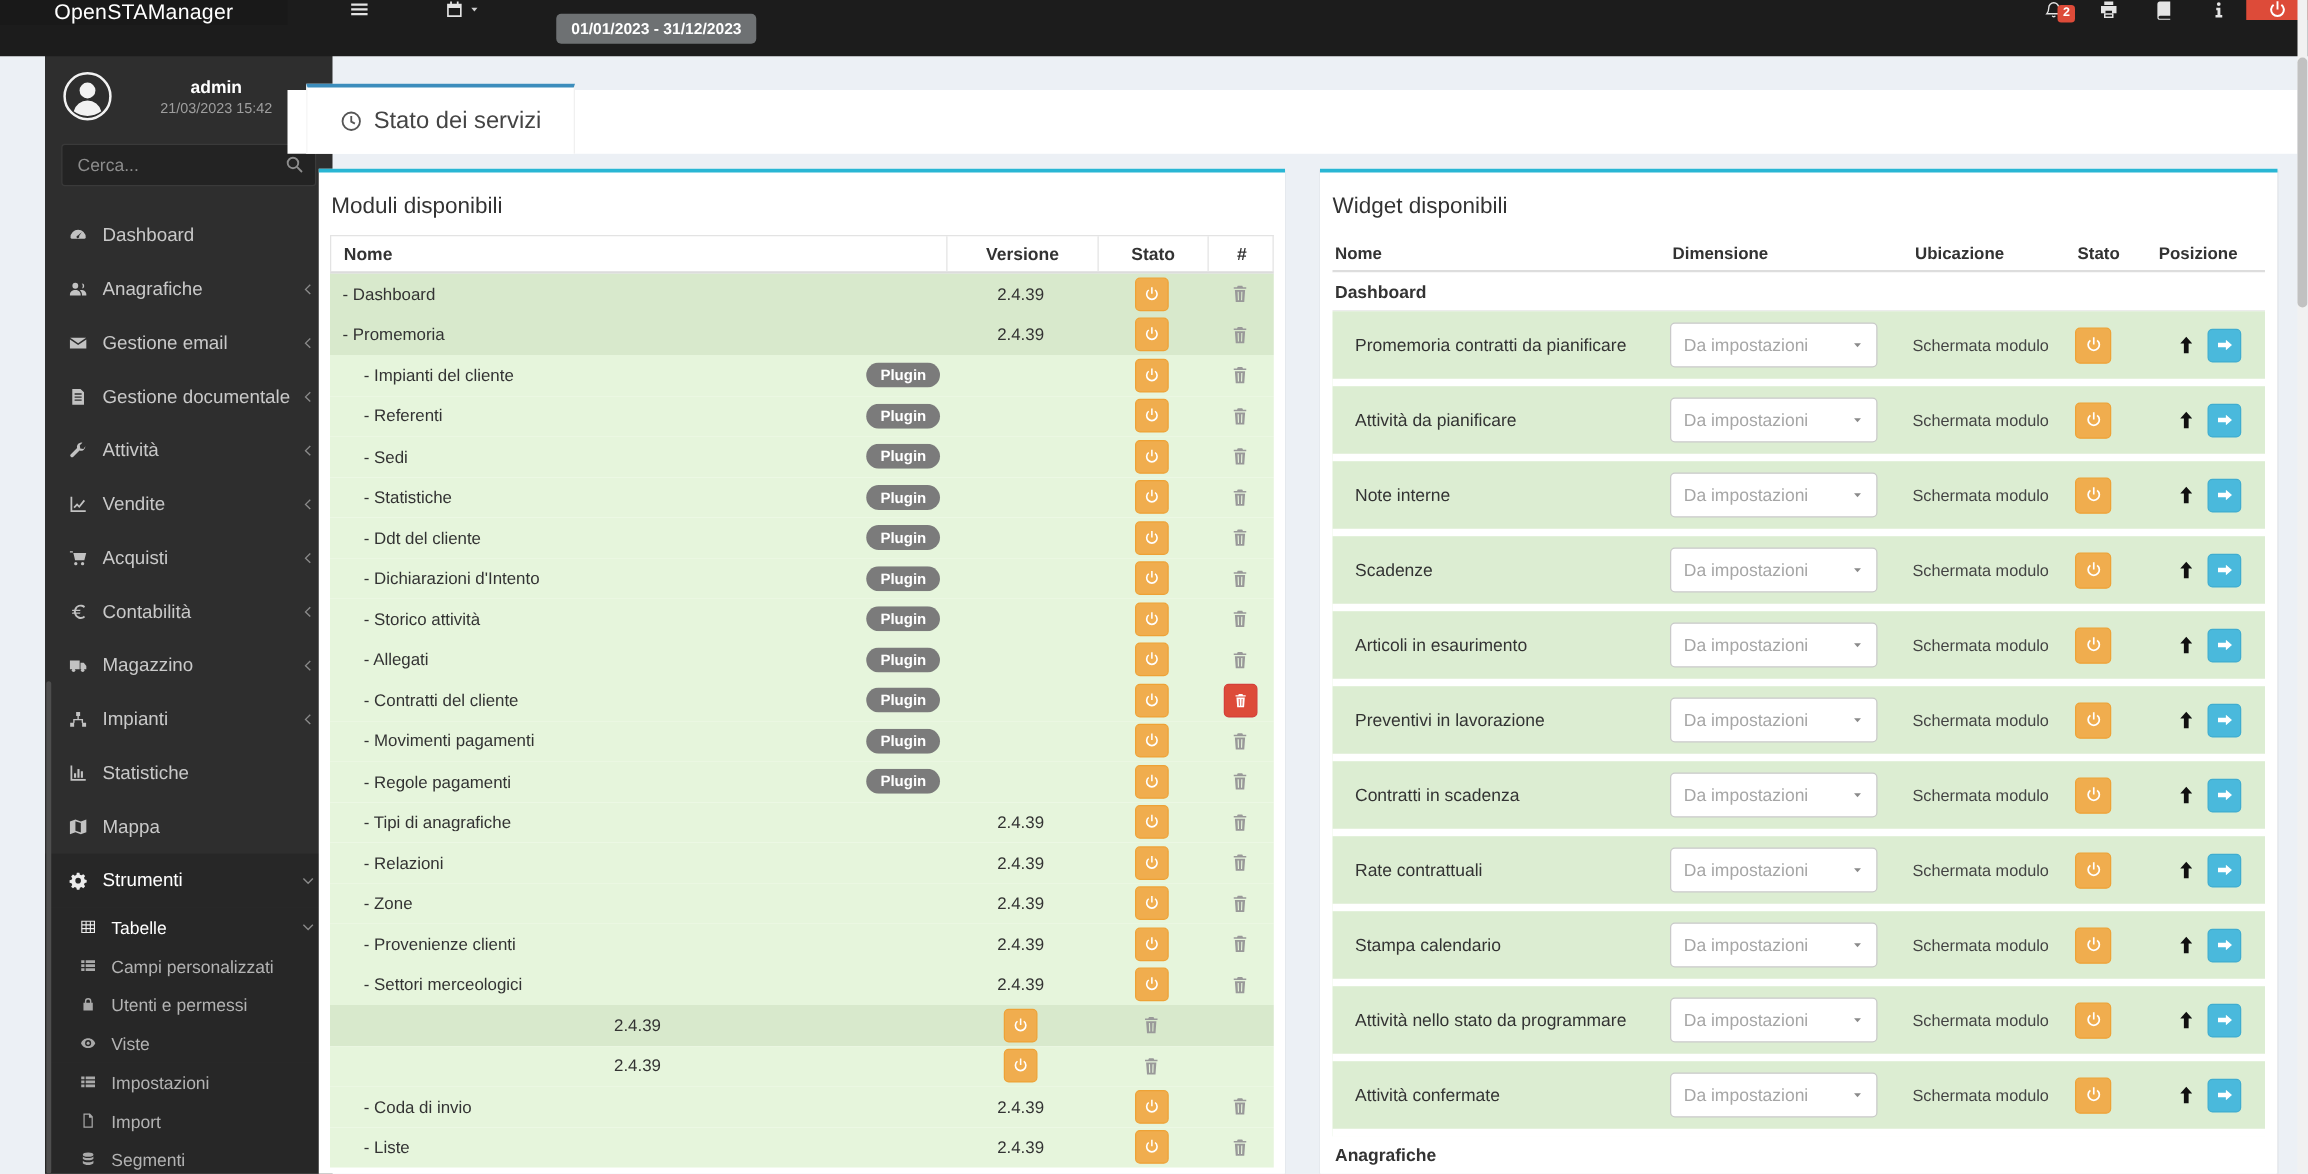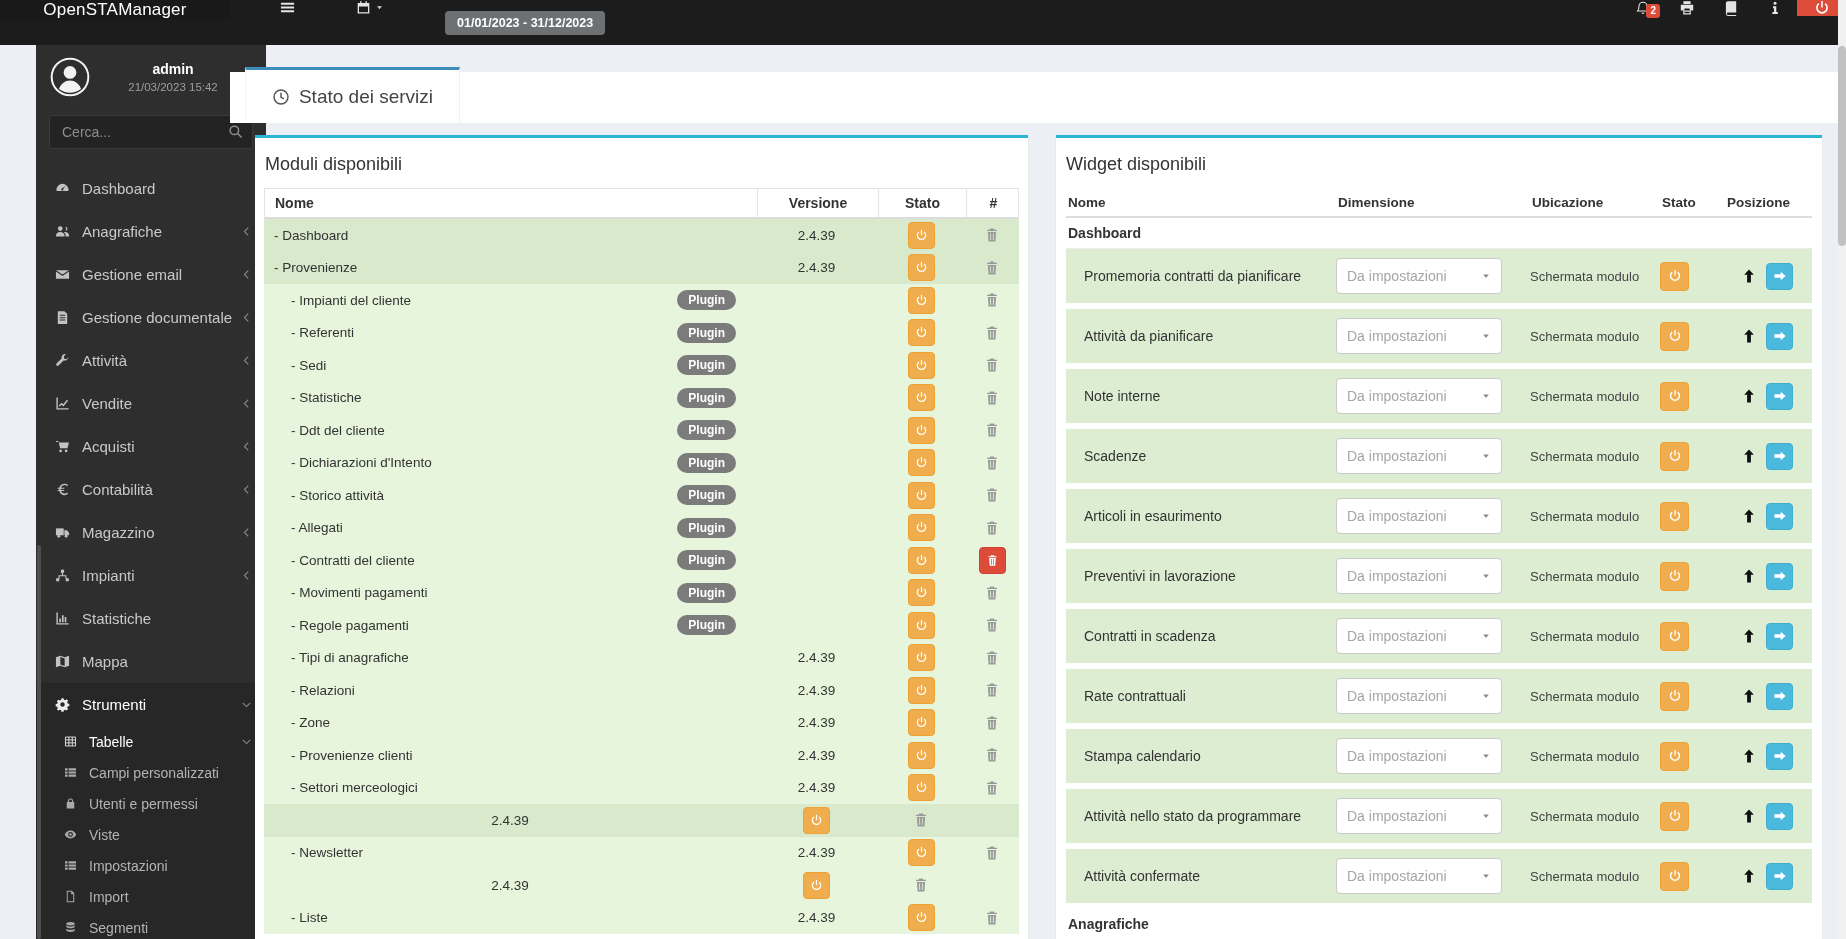--- a/index.html
+++ b/index.html
@@ -78,21 +78,21 @@
   .mhead { height:31px; font-size:14px; font-weight:bold; color:#333; background:#fff;
     border:1px solid #e3e3e3; border-bottom:2px solid #dcdcdc; }
   .mhead .h-name { padding-left:10px; }
   .mhead .hdiv { border-left:1px solid #e3e3e3; height:100%; display:flex;
     align-items:center; justify-content:center; }
   .mrow { height:32.5px; font-size:13.5px; color:#333; }
   .mrow.lv0 { background:var(--row-module,#d8e9cc); }
   .mrow.lv1 { background:var(--row-plugin,#e6f5dc); }
   .mname { display:flex; align-items:center; padding-left:10px; overflow:hidden; }
   .lv1 .mname { padding-left:27px; }
-  .plugin { margin-left:auto; margin-right:20px; background:#7b7b7b; color:#fff;
+  .plugin { margin-left:auto; margin-right:4px; background:#7b7b7b; color:#fff;
     font-size:12px; font-weight:bold; padding:4px 11px; border-radius:12px; line-height:1; }
   .mver { text-align:center; }
   .ccell { display:flex; align-items:center; justify-content:center; }
   .pbtn { width:27px; height:27px; border-radius:4px; background:var(--power,#f0ad4e);
     border:1px solid #eea236; color:#fff; display:flex; align-items:center;
     justify-content:center; font-size:13px; }
   .pbtn.lg { width:29px; height:29px; font-size:14px; }
   .tbtn { color:#999; font-size:16px; display:flex; align-items:center; justify-content:center; }
   .tbtn.danger { width:27px; height:27px; background:var(--danger,#dd4b39);
     border:1px solid #d43f3a; border-radius:4px; color:#fff; font-size:13px; }
@@ -521,21 +521,21 @@
                     <svg viewBox="0 0 16 16" fill="currentColor" aria-hidden="true">
                       <path d="M6.2 1.5h3.6l.6 1.2H13v1.3H3V2.7h2.6z"></path>
                       <path fill-rule="evenodd" d="M3.9 4.9h8.2l-.7 9.6H4.6zM6.1 6.3l.2 6.8h.9l-.2-6.8zm2.9 0l-.2 6.8h.9l.2-6.8z"></path>
                     </svg>
                   </span>
                 </button>
               </div>
             </div>
             <div class="mrow lv0">
               <div class="mname">
-                <span>- Provenienze</span>
+                <span>- Promemoria</span>
               </div>
               <div class="mver">2.4.39</div>
               <div class="ccell">
                 <button class="pbtn">
                   <span class="ic">
                     <svg viewBox="0 0 16 16" fill="currentColor" aria-hidden="true">
                       <path d="M7.25 1h1.5v6.5h-1.5z"></path>
                       <path d="M4.4 3.1l1 1.2a4.3 4.3 0 1 0 5.2 0l1-1.2a5.9 5.9 0 1 1-7.2 0z"></path>
                     </svg>
                   </span>
@@ -996,23 +996,20 @@
                   <span class="ic">
                     <svg viewBox="0 0 16 16" fill="currentColor" aria-hidden="true">
                       <path d="M6.2 1.5h3.6l.6 1.2H13v1.3H3V2.7h2.6z"></path>
                       <path fill-rule="evenodd" d="M3.9 4.9h8.2l-.7 9.6H4.6zM6.1 6.3l.2 6.8h.9l-.2-6.8zm2.9 0l-.2 6.8h.9l.2-6.8z"></path>
                     </svg>
                   </span>
                 </button>
               </div>
             </div>
             <div class="mrow lv1">
-              <div class="mname">
-                <span>- Newsletter</span>
-              </div>
               <div class="mver">2.4.39</div>
               <div class="ccell">
                 <button class="pbtn">
                   <span class="ic">
                     <svg viewBox="0 0 16 16" fill="currentColor" aria-hidden="true">
                       <path d="M7.25 1h1.5v6.5h-1.5z"></path>
                       <path d="M4.4 3.1l1 1.2a4.3 4.3 0 1 0 5.2 0l1-1.2a5.9 5.9 0 1 1-7.2 0z"></path>
                     </svg>
                   </span>
                 </button>
@@ -1022,20 +1019,23 @@
                   <span class="ic">
                     <svg viewBox="0 0 16 16" fill="currentColor" aria-hidden="true">
                       <path d="M6.2 1.5h3.6l.6 1.2H13v1.3H3V2.7h2.6z"></path>
                       <path fill-rule="evenodd" d="M3.9 4.9h8.2l-.7 9.6H4.6zM6.1 6.3l.2 6.8h.9l-.2-6.8zm2.9 0l-.2 6.8h.9l.2-6.8z"></path>
                     </svg>
                   </span>
                 </button>
               </div>
             </div>
             <div class="mrow lv1">
+              <div class="mname">
+                <span>- Coda di invio</span>
+              </div>
               <div class="mver">2.4.39</div>
               <div class="ccell">
                 <button class="pbtn">
                   <span class="ic">
                     <svg viewBox="0 0 16 16" fill="currentColor" aria-hidden="true">
                       <path d="M7.25 1h1.5v6.5h-1.5z"></path>
                       <path d="M4.4 3.1l1 1.2a4.3 4.3 0 1 0 5.2 0l1-1.2a5.9 5.9 0 1 1-7.2 0z"></path>
                     </svg>
                   </span>
                 </button>

